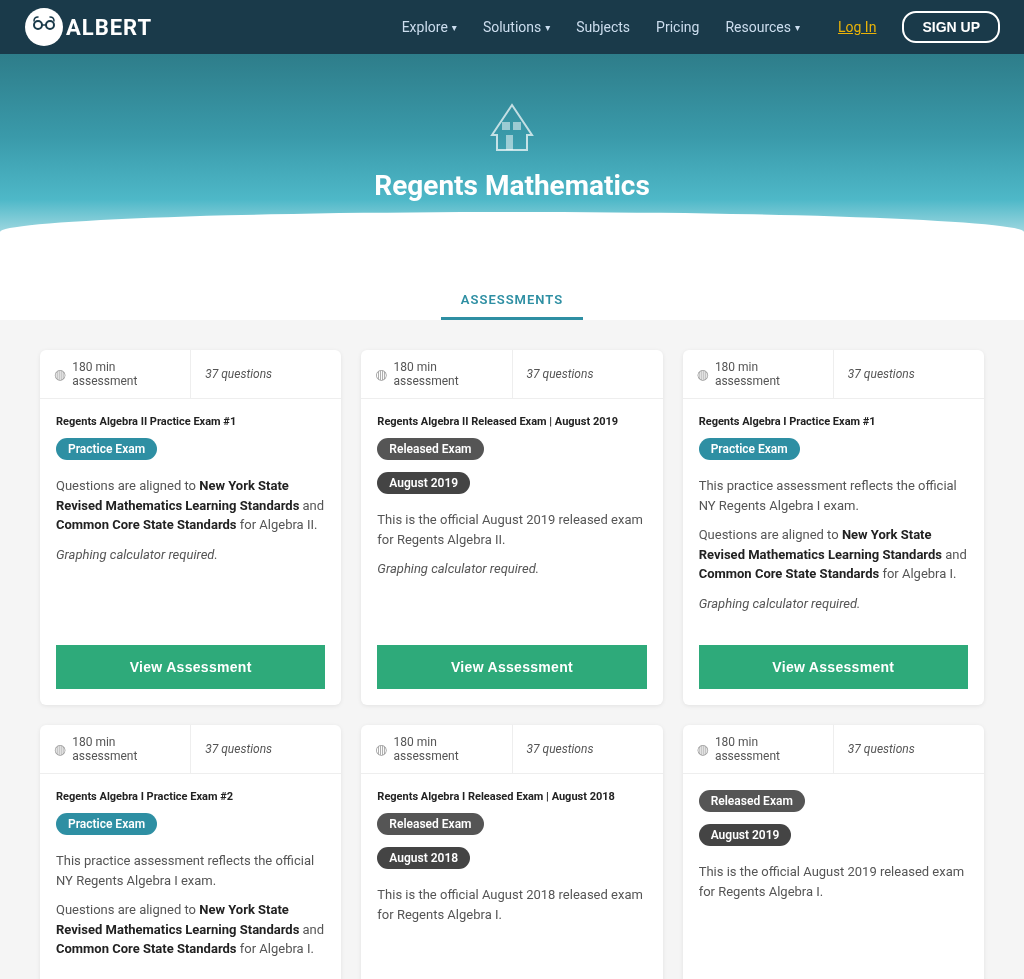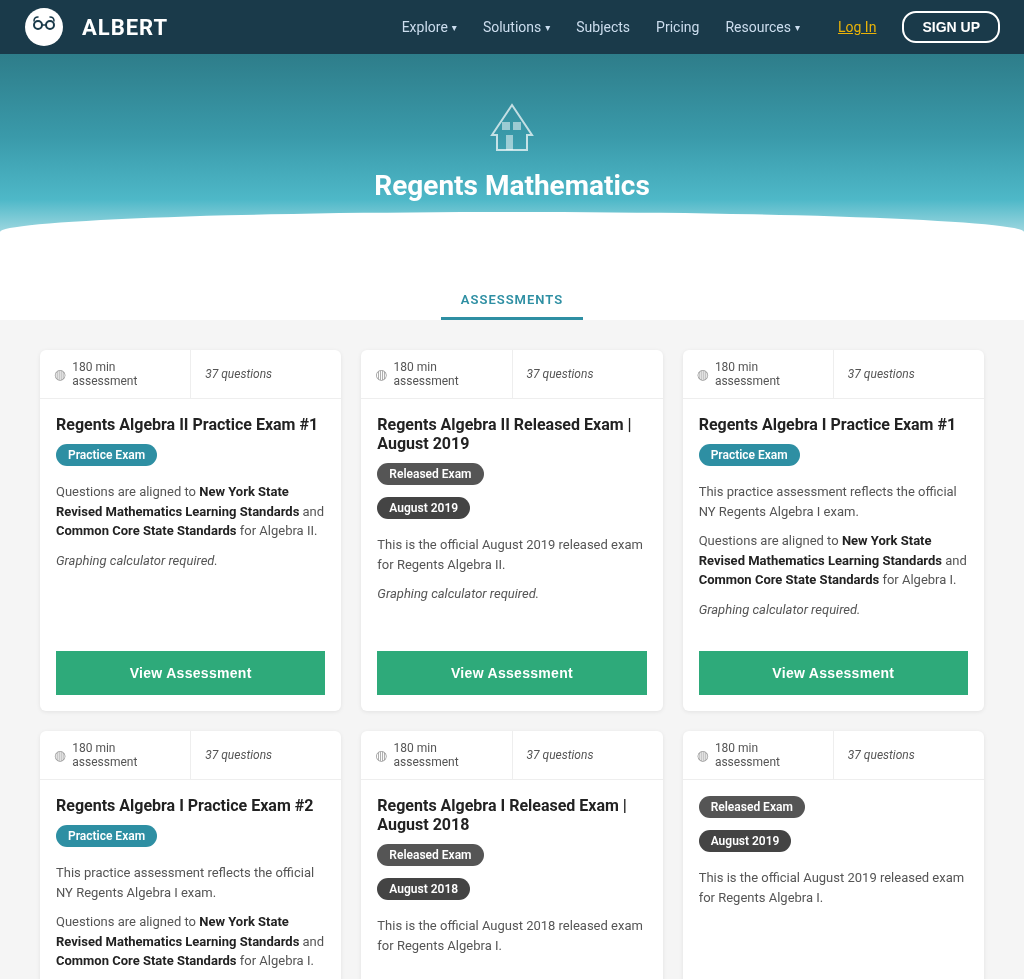--- a/index.html
+++ b/index.html
@@ -11,21 +11,21 @@
       display: flex;
       align-items: center;
       padding: 0 24px;
       height: 54px;
       position: relative;
       z-index: 10;
     }
     .nav-logo {
       display: flex;
       align-items: center;
-      gap: 18px;
+      gap: 2px;
       color: white;
       font-size: 22px;
       font-weight: 700;
       letter-spacing: 1px;
       margin-right: auto;
     }
     .logo-icon {
       width: 40px;
       height: 40px;
     }
@@ -154,21 +154,21 @@
     }
     .clock-icon {
       color: #999;
       font-size: 14px;
     }
     .card-body {
       padding: 16px;
       flex: 1;
     }
     .card-title {
-      font-size: 16px;
+      font-size: 11px;
       font-weight: 700;
       margin-bottom: 10px;
       color: #222;
     }
     .badge {
       display: inline-block;
       padding: 4px 12px;
       border-radius: 20px;
       font-size: 12px;
       font-weight: 600;

